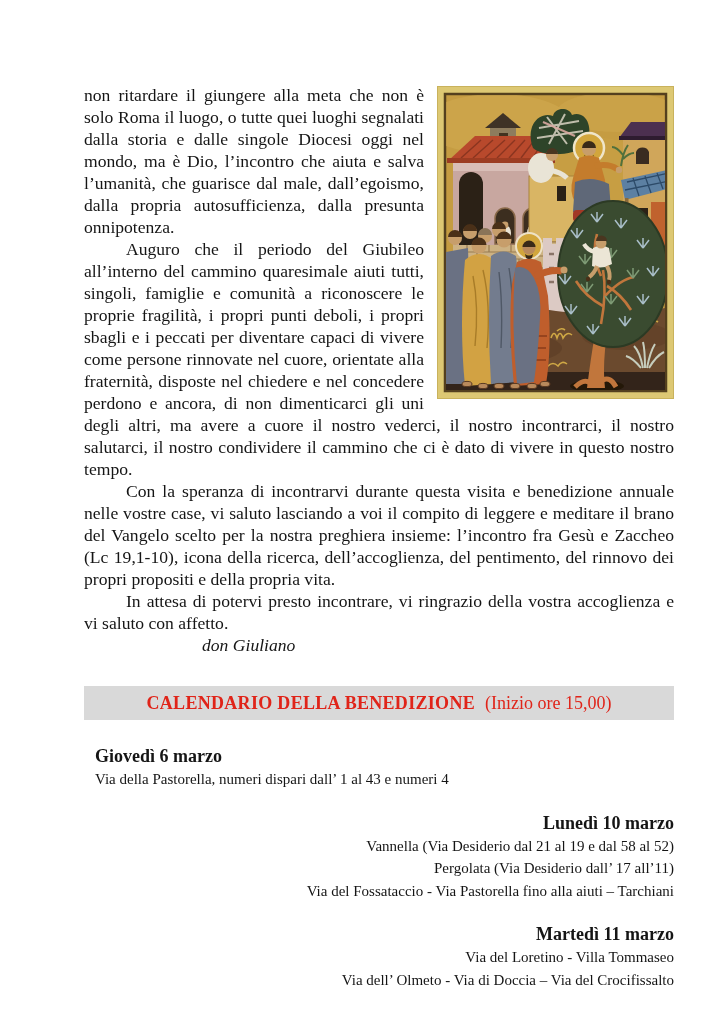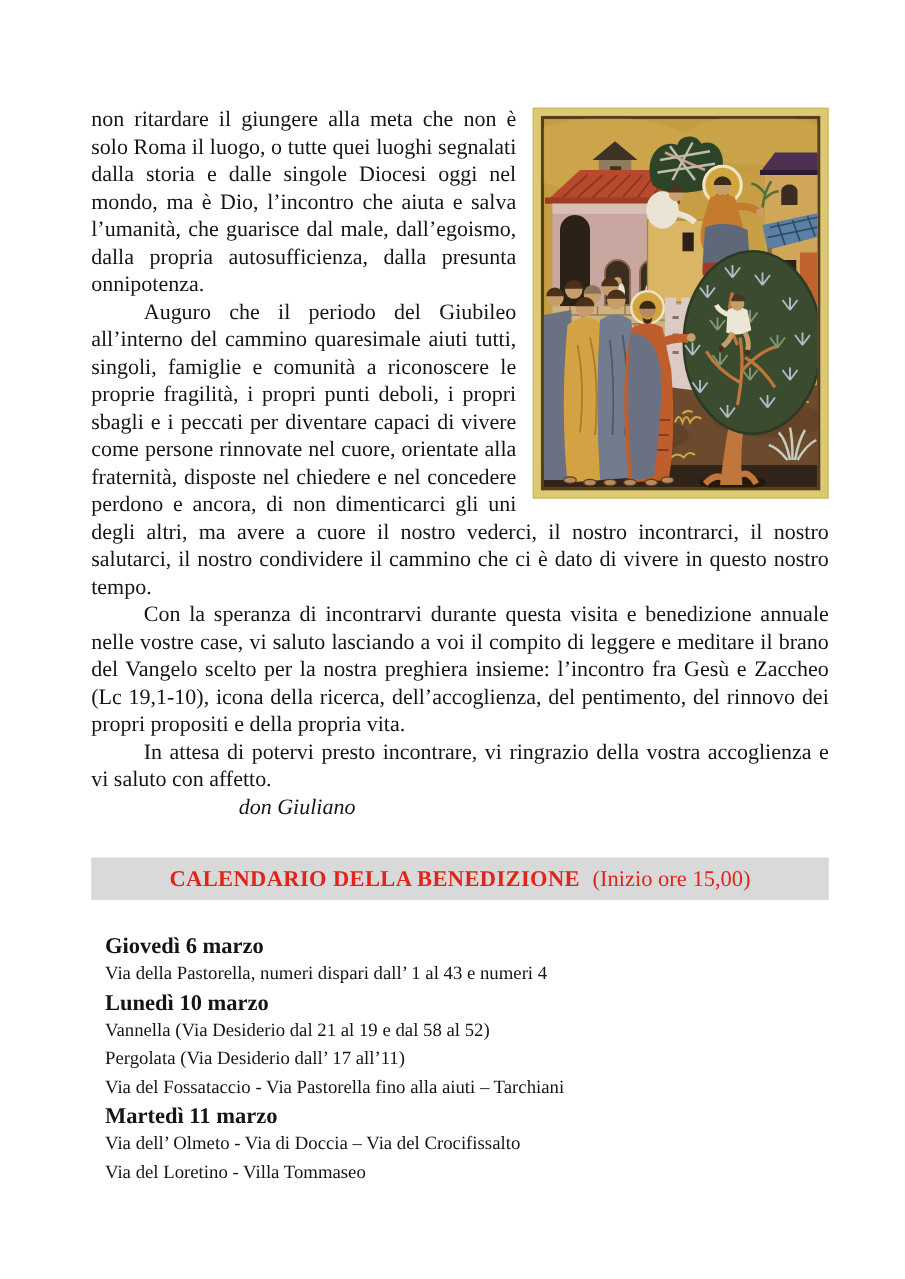--- a/index.html
+++ b/index.html
@@ -10,21 +10,21 @@
   }
   html,body{margin:0;padding:0;}
   body{
     width:724px;height:1023px;
     background:var(--page-bg);
     font-family:"Liberation Serif","DejaVu Serif",serif;
     color:var(--text-color);
     overflow:hidden;
   }
   .page{position:relative;width:724px;height:1023px;background:var(--page-bg);}
-  .content{position:absolute;left:73px;top:84px;width:590px;}
+  .content{position:absolute;left:84px;top:84px;width:590px;}
 
   .icon-figure{
     float:right;width:237px;height:313px;
     margin:2px 0 12px 13px;
   }
   .icon-figure svg{display:block;width:237px;height:313px;}
 
   .letter p{margin:0;font-size:17.6px;line-height:22px;text-align:justify;}
   .letter p.indent{text-indent:42px;}
 
@@ -45,21 +45,21 @@
     font-size:18px;
     color:var(--accent-red);
     white-space:nowrap;
   }
   .band .band-title{font-weight:700;letter-spacing:.3px;}
   .band .band-sub{margin-left:10px;font-weight:400;margin-top:44px;}
   .band .band-ore{font-weight:400;margin-top:46px;}
   .band .band-close{font-weight:400;}
 
   .schedule{margin-top:25px;padding-left:11px;}
-  .day-block + .day-block{}
+  .day-block + .day-block{margin-top:21px;text-align:right;}
   .day-title{font-size:18px;font-weight:700;line-height:23px;}
   .day-line{font-size:15px;line-height:22.5px;}
 </style>
 </head>
 <body>
 
 <div class="page">
   <div class="content">
 
     <div class="letter">
@@ -269,20 +269,20 @@
 
       <div class="day-block">
         <div class="day-title">Lunedì 10 marzo</div>
         <div class="day-line">Vannella (Via Desiderio dal 21 al 19 e dal 58 al 52)</div>
         <div class="day-line">Pergolata (Via Desiderio dall’ 17 all’11)</div>
         <div class="day-line">Via del Fossataccio - Via Pastorella fino alla aiuti – Tarchiani</div>
       </div>
 
       <div class="day-block">
         <div class="day-title">Martedì 11 marzo</div>
+        <div class="day-line">Via del Loretino - Villa Tommaseo</div>
         <div class="day-line">Via dell’ Olmeto - Via di Doccia – Via del Crocifissalto</div>
-        <div class="day-line">Via del Loretino - Villa Tommaseo</div>
       </div>
 
     </div>
 
   </div>
 </div>
 
 </body></html>

